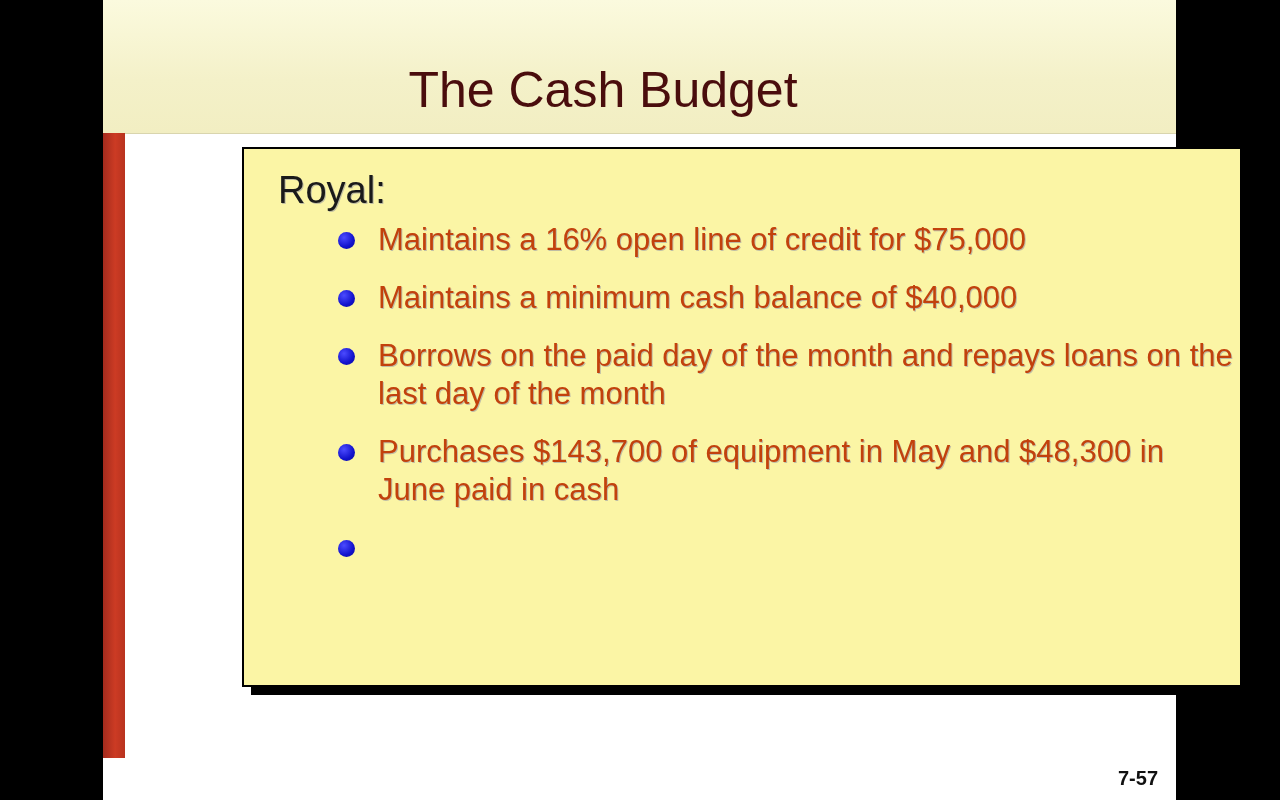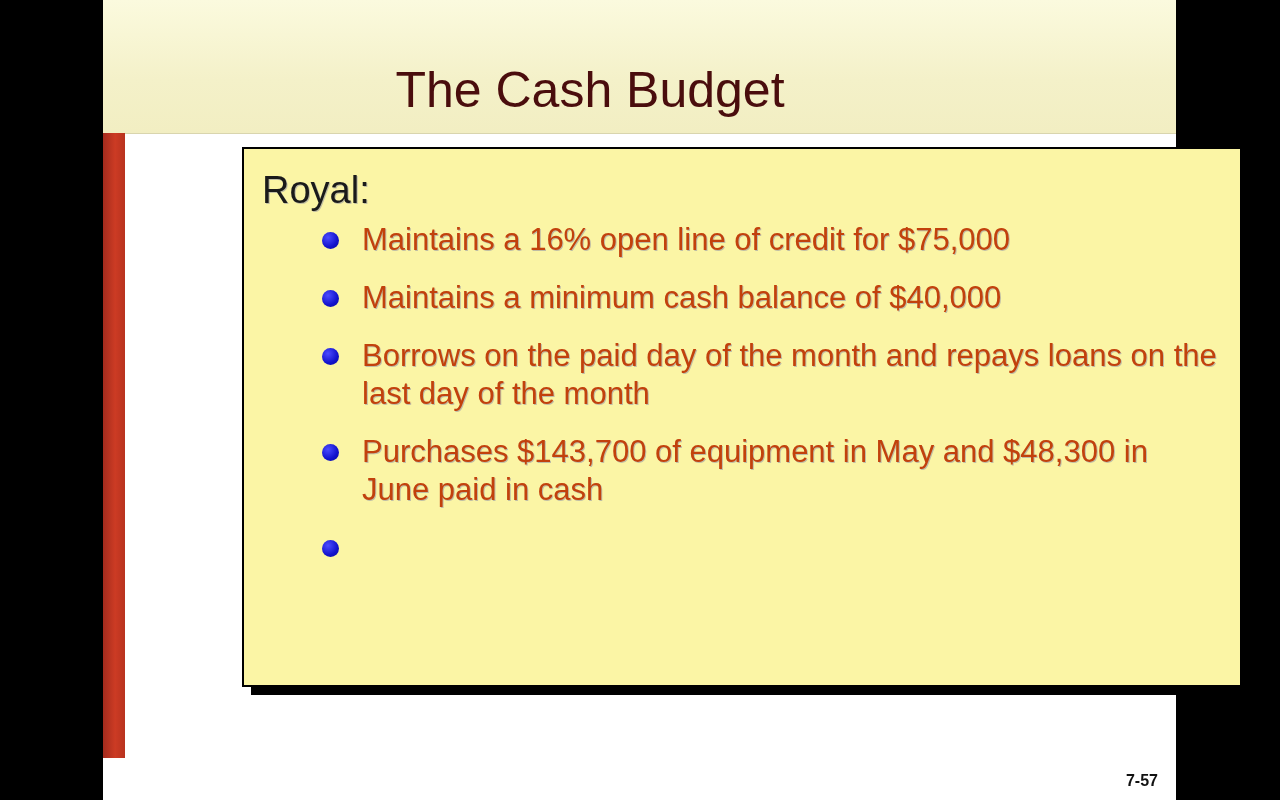--- a/index.html
+++ b/index.html
@@ -34,21 +34,21 @@
     left: 0px;
     top: 0px;
     width: 1073px;
     height: 133px;
     background: #f5f2cf;
     background: linear-gradient(to bottom, #fbfade 0%, #f4f1c9 60%, #f2eec2 100%);
     border-bottom: 1px solid #d9d5ae;
   }
   .title-text {
     position: absolute;
-    left: 0;
+    left: 13px;
     top: 62px;
     width: 974px;
     text-align: center;
     font-size: 50px;
     color: #4a0d0d;
     font-family: "Liberation Sans", sans-serif;
     letter-spacing: 0px;
     line-height: 56px;
   }
   .red-bar {
@@ -73,21 +73,21 @@
     left: 139px;
     top: 147px;
     width: 1000px;
     height: 540px;
     background: #fbf5a5;
     border: 2px solid #000000;
     box-sizing: border-box;
   }
   .body-inner {
     position: absolute;
-    left: 0;
+    left: 16px;
     top: 0;
     width: 100%;
     height: 100%;
     padding: 12px 18px 0 12px;
     box-sizing: border-box;
   }
   .lead-line {
     font-size: 38px;
     color: #1a1a1a;
     line-height: 46px;
@@ -115,21 +115,21 @@
     width: 17px;
     height: 17px;
     border-radius: 50%;
     background: #1111cc;
     background: radial-gradient(circle at 35% 32%, #4b4bff 0%, #1212cc 60%, #0a0a9e 100%);
   }
   .page-number {
     position: absolute;
     right: 18px;
     bottom: 10px;
-    font-size: 16px;
+    font-size: 20px;
     font-weight: bold;
     color: #111111;
     font-family: "Liberation Sans", sans-serif;
   }
   .left-black, .right-black {
     position: absolute;
     top: 0;
     width: 104px;
     height: 800px;
     background: #000000;

